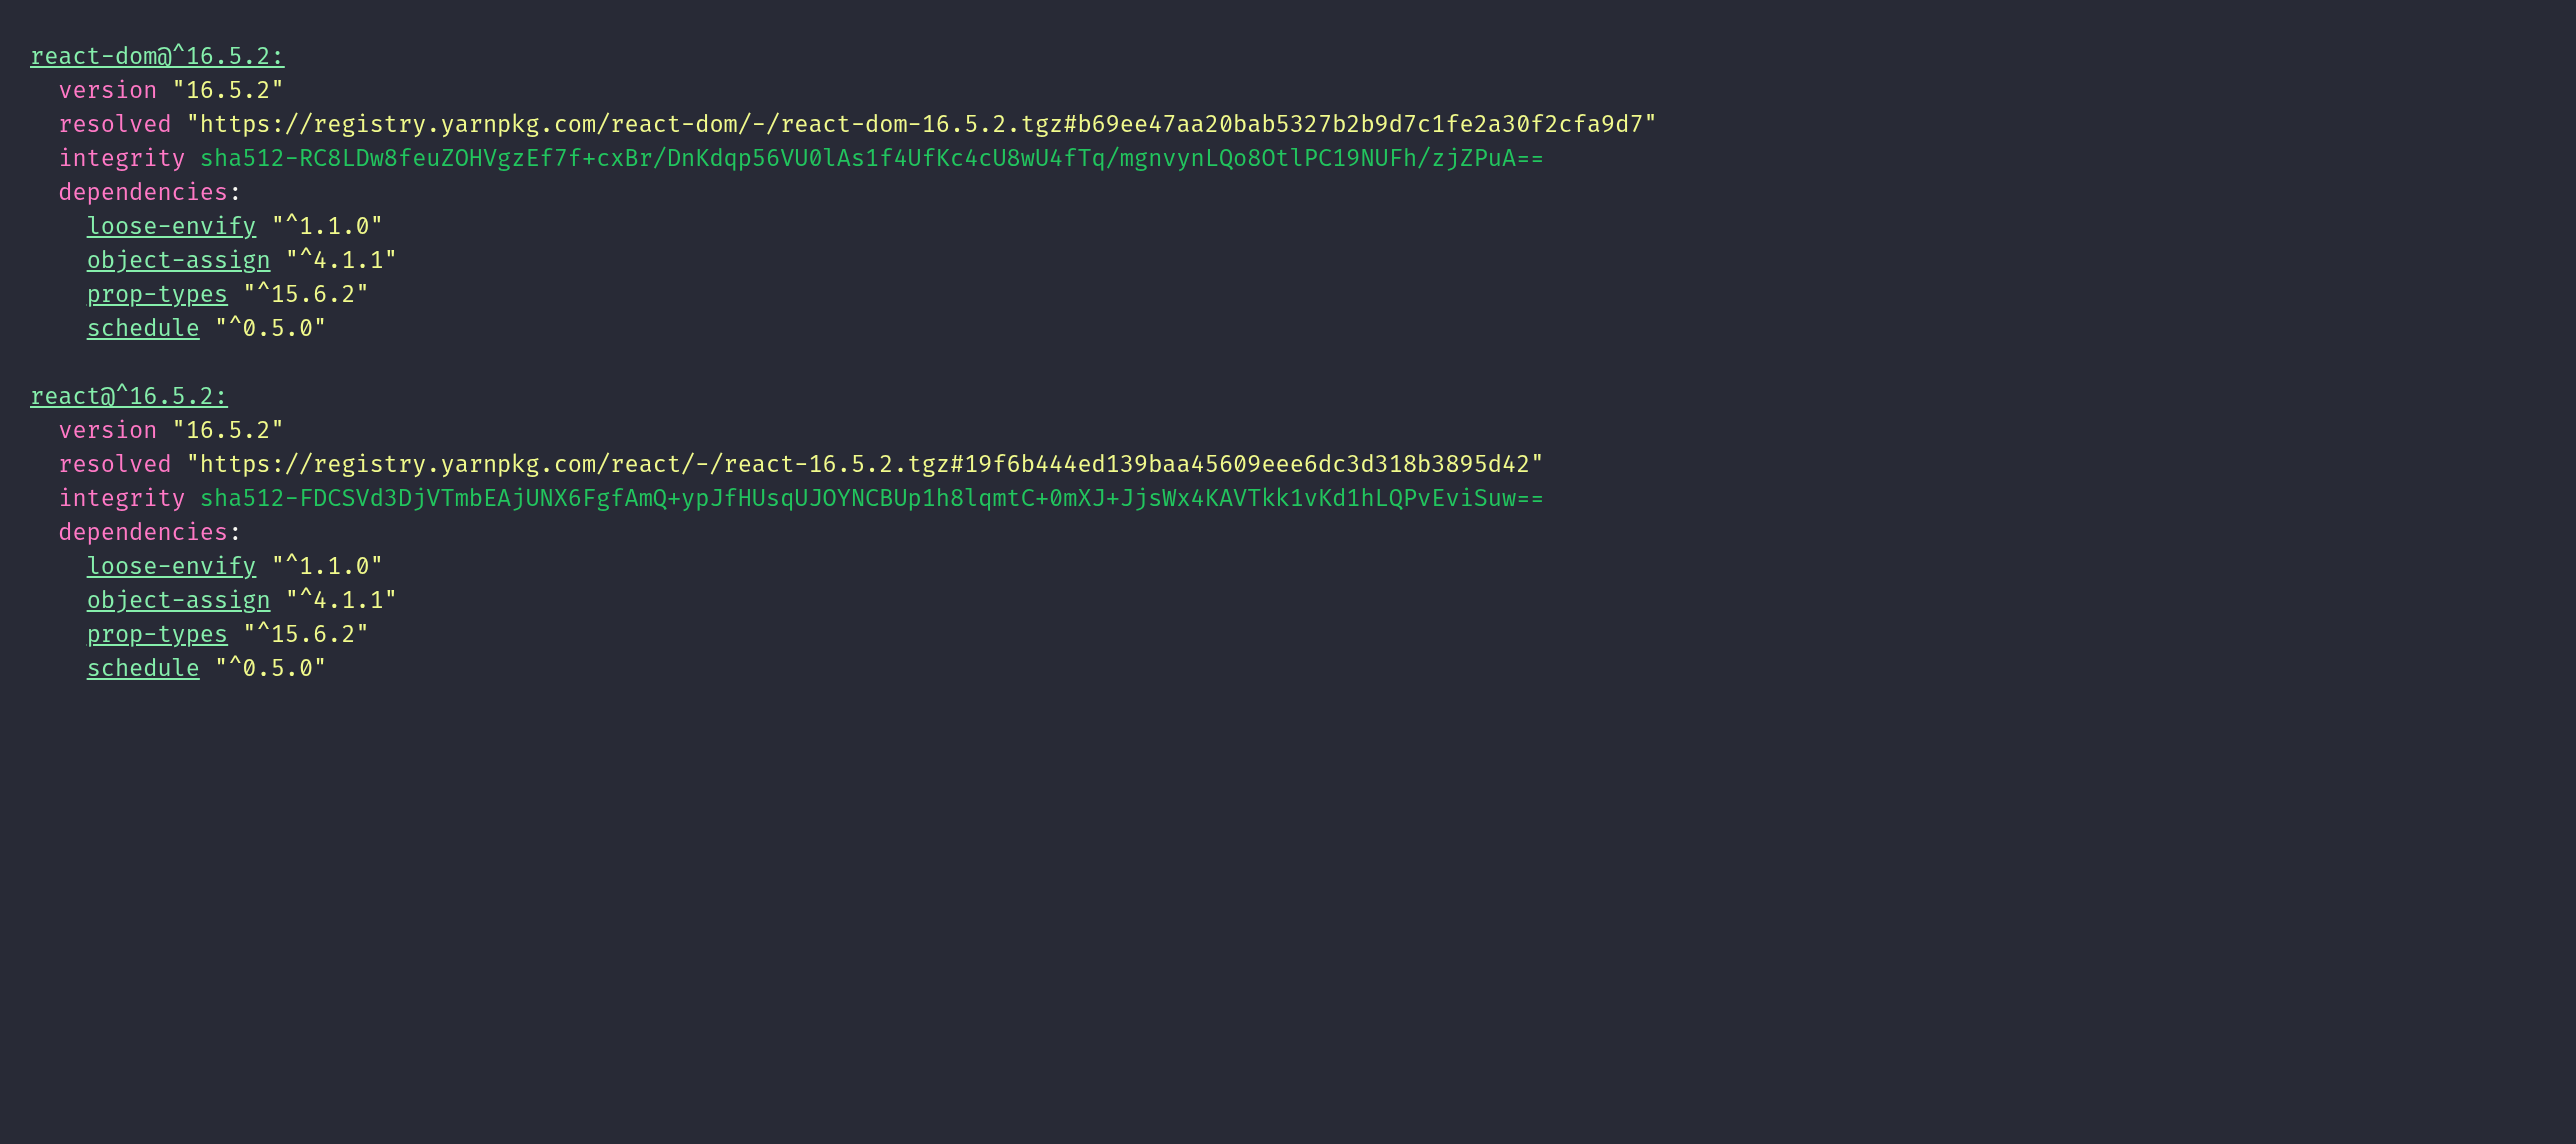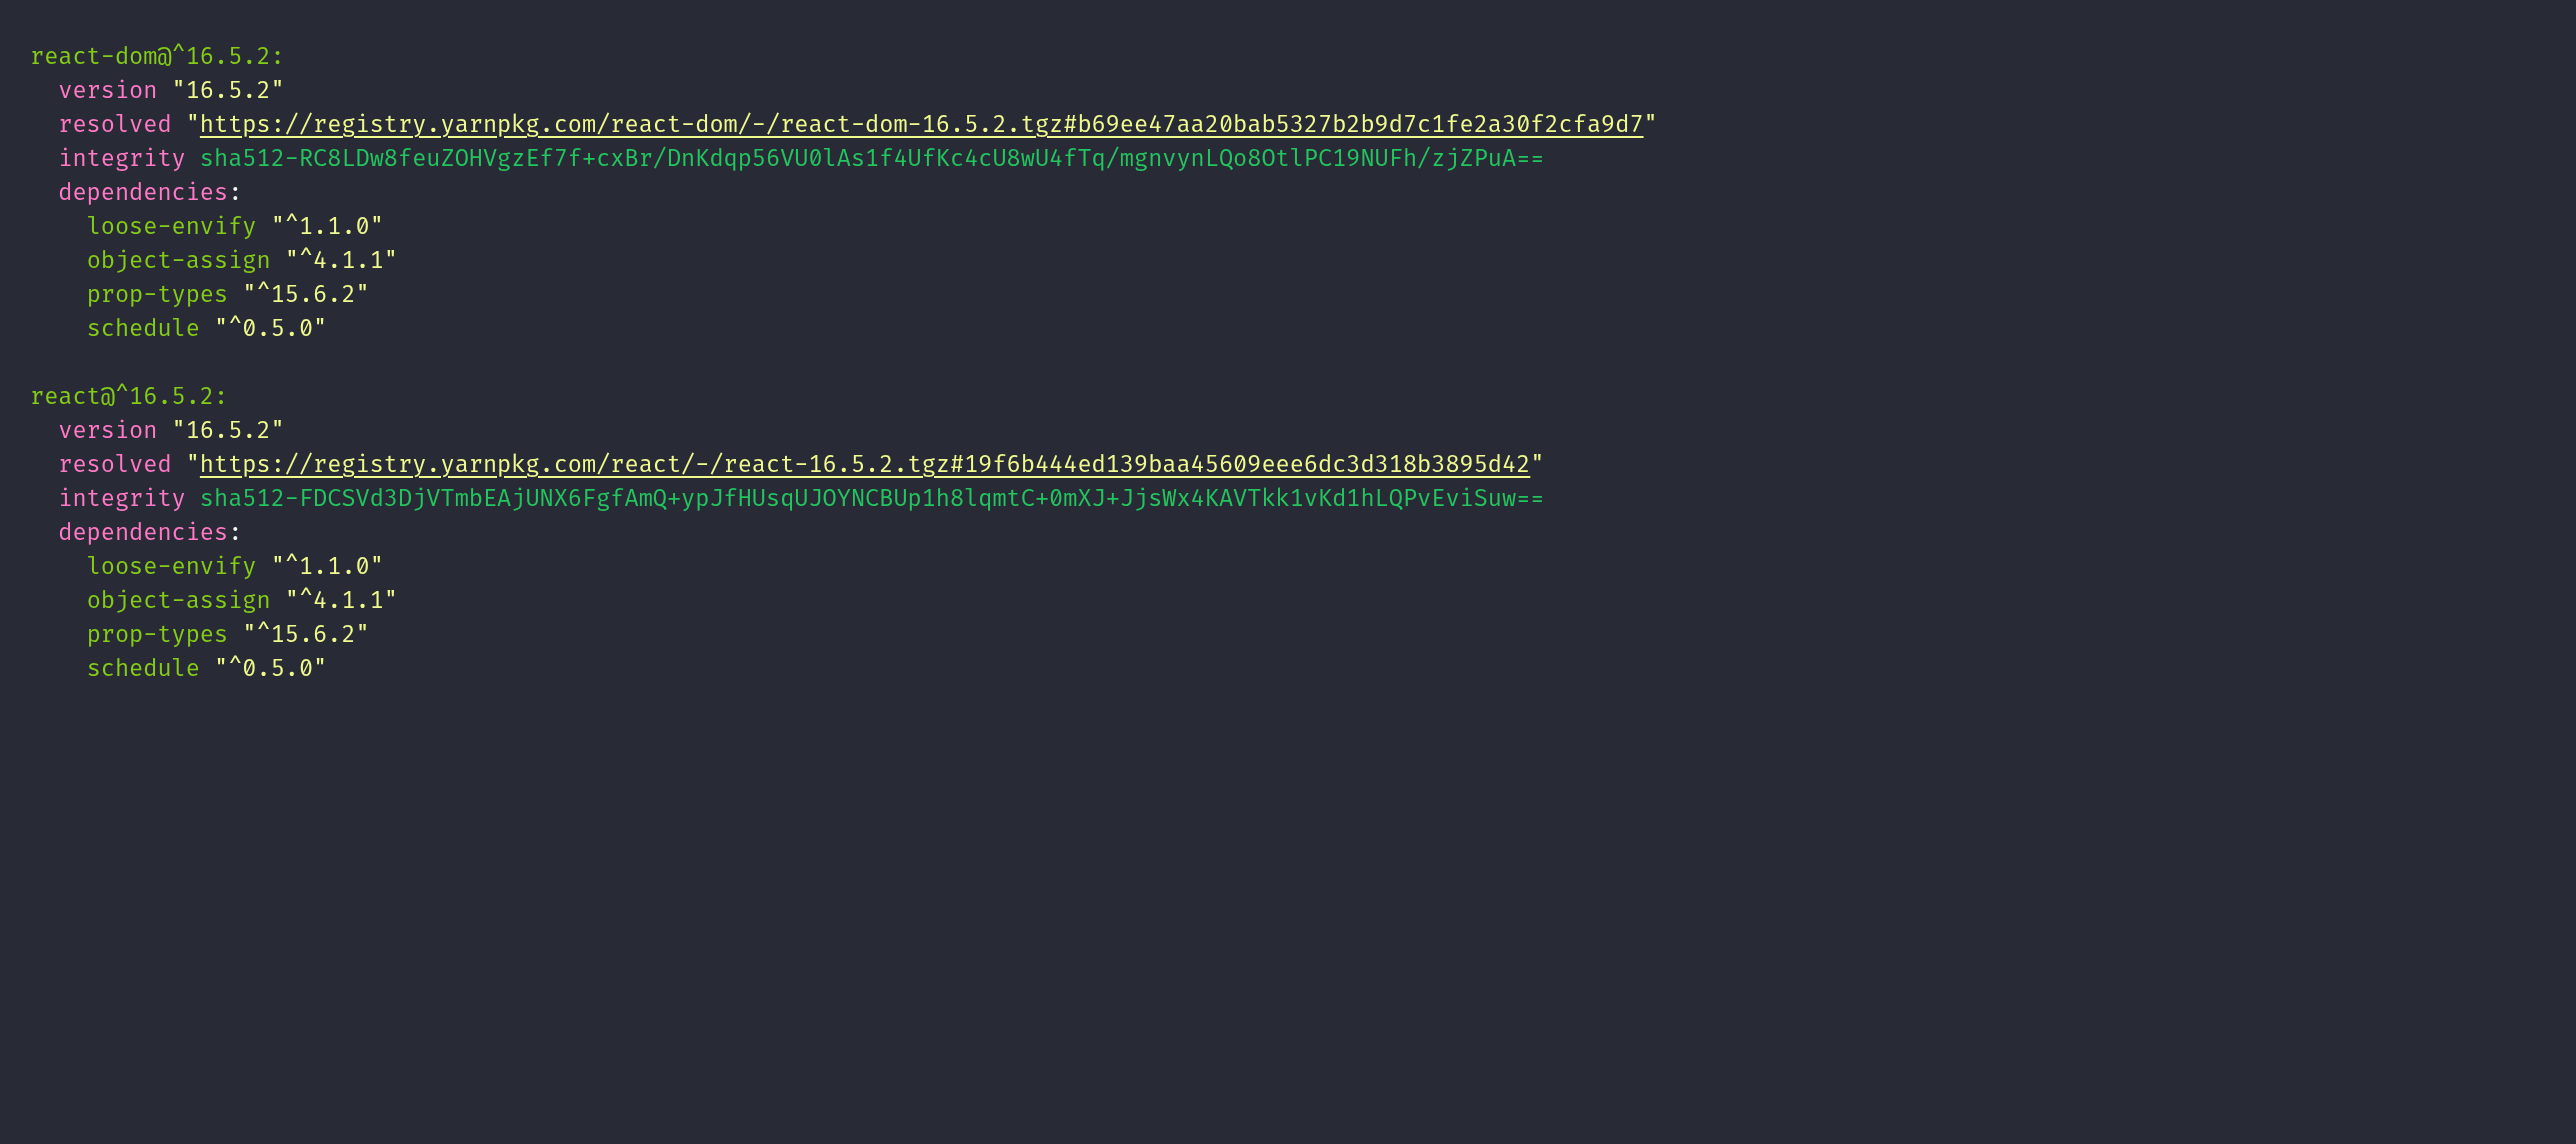--- a/index.html
+++ b/index.html
@@ -13,28 +13,27 @@
   pre.code {
     margin: 0;
     padding: 40px 30px 30px 30px;
     font-family: "Fira Code", "Menlo", "Consolas", "DejaVu Sans Mono", monospace;
     font-size: 23px;
     line-height: 34px;
     white-space: pre;
     color: #f8f8f2;
     font-variant-ligatures: none;
   }
-  .pkg  { color: #84cc16; }     
+  .pkg  { color: #86efac; text-decoration: underline; }     
   .key  { color: #ff79c6; }     
   .str  { color: #f1fa8c; }     
   .hash { color: #22c55e; }     
   .colon{ color: #f8f8f2; }
   a.link {
     color: #f1fa8c;
-    text-decoration: underline;
     text-decoration-color: #f1fa8c;
     text-underline-offset: 4px;
   }
   .quote { color: #f1fa8c; }
 </style>
 </head>
 <body>
 
 <pre class="code"><span class="pkg">react-dom@^16.5.2:</span>
   <span class="key">version</span> <span class="str">"16.5.2"</span>

